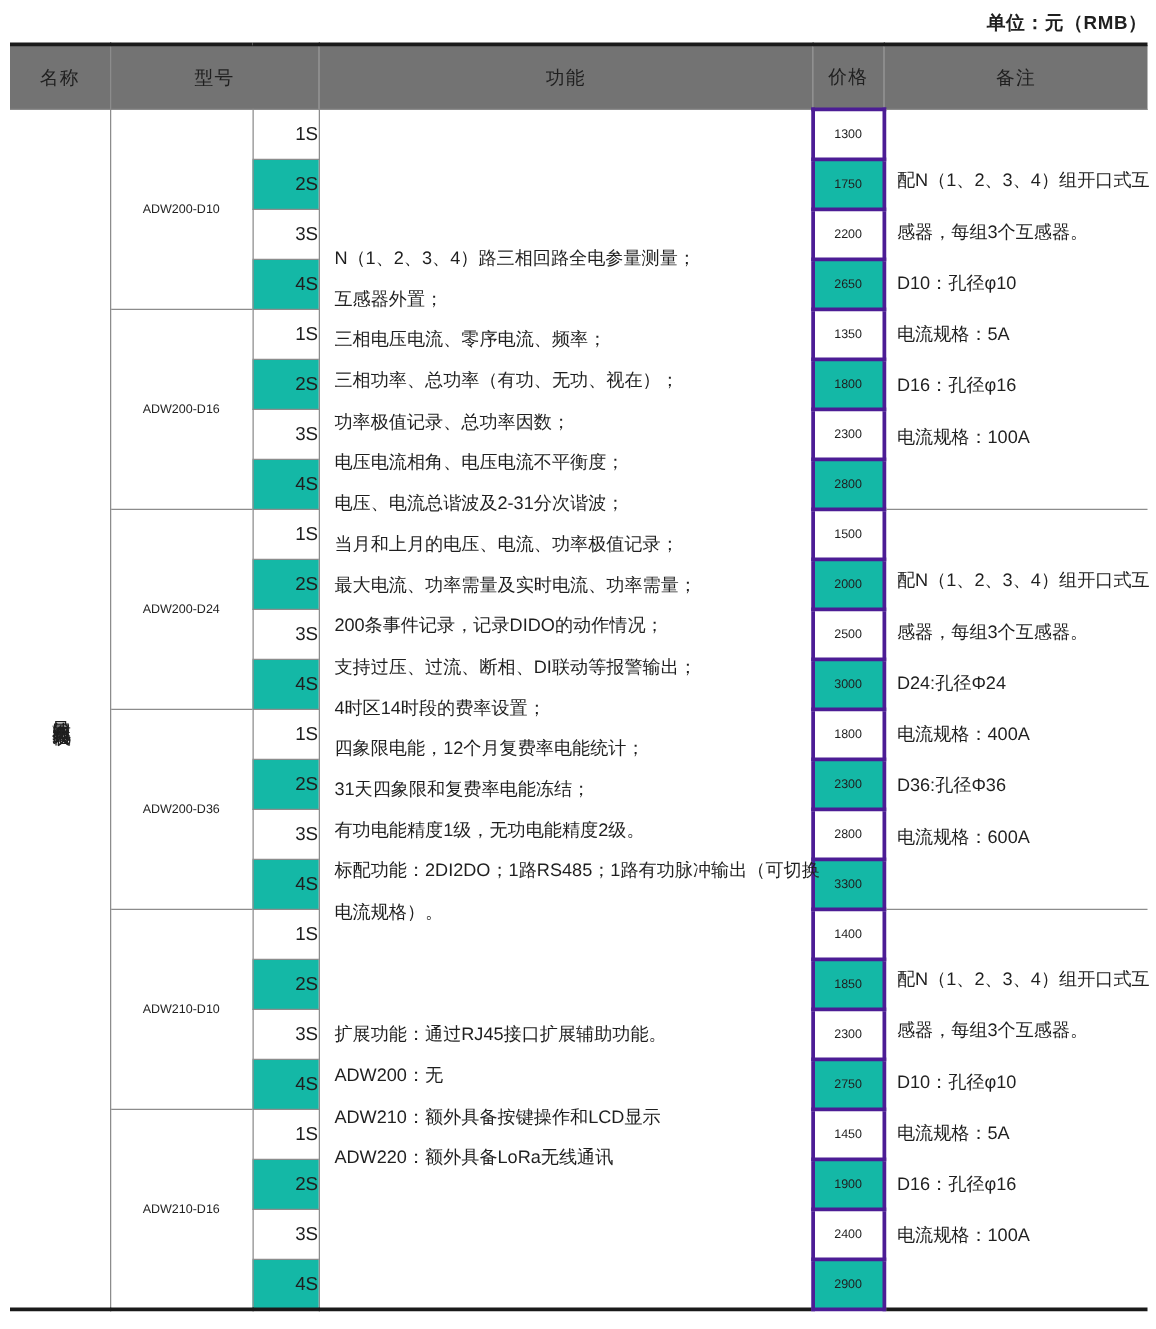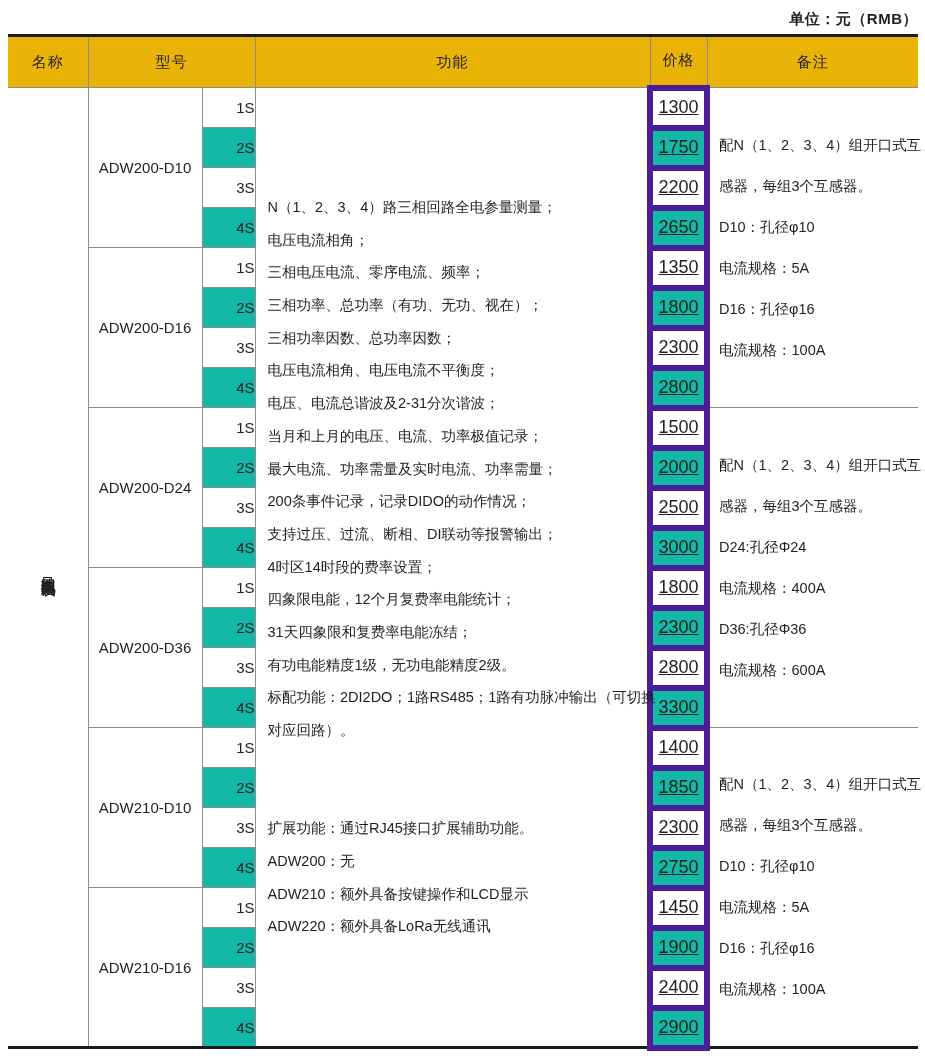--- a/index.html
+++ b/index.html
@@ -40,21 +40,21 @@
   col.c4 { width: 395px; }
   col.c5 { width: 57px; }
   col.c6 { width: 211px; }
 
   tr.head-row { height: 52px; }
   tr.data-row { height: 40px; }
 
   th, td { padding: 0; font-weight: normal; font-size: 15px; vertical-align: middle; }
 
   th.hcell {
-    background: #eab308;
+    background: #737373;
     border-bottom: 1px solid #8c8c8c;
     text-align: center;
     letter-spacing: 1px;
   }
   th.hcell.bR { border-right: 1px solid #8c8c8c; }
 
   td.c-name {
     border-right: 1px solid #8c8c8c;
     text-align: center;
   }
@@ -67,21 +67,21 @@
   .vtext {
     writing-mode: vertical-rl;
     text-orientation: upright;
     font-size: 15px;
     letter-spacing: 0.5px;
   }
   td.c-model {
     border-top: 1px solid #8c8c8c;
     border-right: 1px solid #8c8c8c;
     text-align: center;
-    font-size: 15px;
+    font-size: 10px;
   }
   td.c-sub {
     border: 1px solid #8c8c8c;
     text-align: right;
     font-size: 15px;
   }
   td.c-func {
     border-left: 1px solid #8c8c8c;
     border-right: 1px solid #8c8c8c;
   }
@@ -92,24 +92,23 @@
     justify-content: center;
     padding-left: 12px;
     box-sizing: border-box;
   }
   .fline {
     line-height: 32.7px;
     font-size: 14.5px;
     white-space: nowrap;
   }
   td.c-price {
-    border: 6px solid #4c1d95;
+    border: 3px solid #4c1d95;
     text-align: center;
-    font-size: 18px;
-    text-decoration: underline;
+    font-size: 10px;
   }
   td.c-remark {
     border-top: 1px solid #8c8c8c;
     border-left: 1px solid #8c8c8c;
   }
   td.c-remark.first { border-top: none; }
   .remark-wrap {
     height: 318px;
     display: flex;
     flex-direction: column;
@@ -154,36 +153,36 @@
       <td class="c-name" rowspan="24">
         <div class="vwrap">
               <span class="vtext">导轨式多回路电力仪表</span>
             </div>
       </td>
       <td class="c-model" rowspan="4">ADW200-D10</td>
       <td class="c-sub">1S</td>
       <td class="c-func" rowspan="24">
         <div class="func-wrap">
               <div class="fline">N（1、2、3、4）路三相回路全电参量测量；</div>
-              <div class="fline">电压电流相角；</div>
+              <div class="fline">互感器外置；</div>
               <div class="fline">三相电压电流、零序电流、频率；</div>
               <div class="fline">三相功率、总功率（有功、无功、视在）；</div>
-              <div class="fline">三相功率因数、总功率因数；</div>
+              <div class="fline">功率极值记录、总功率因数；</div>
               <div class="fline">电压电流相角、电压电流不平衡度；</div>
               <div class="fline">电压、电流总谐波及2-31分次谐波；</div>
               <div class="fline">当月和上月的电压、电流、功率极值记录；</div>
               <div class="fline">最大电流、功率需量及实时电流、功率需量；</div>
               <div class="fline">200条事件记录，记录DIDO的动作情况；</div>
               <div class="fline">支持过压、过流、断相、DI联动等报警输出；</div>
               <div class="fline">4时区14时段的费率设置；</div>
               <div class="fline">四象限电能，12个月复费率电能统计；</div>
               <div class="fline">31天四象限和复费率电能冻结；</div>
               <div class="fline">有功电能精度1级，无功电能精度2级。</div>
               <div class="fline">标配功能：2DI2DO；1路RS485；1路有功脉冲输出（可切换</div>
-              <div class="fline">对应回路）。</div>
+              <div class="fline">电流规格）。</div>
               <div class="fline">&nbsp;</div>
               <div class="fline">&nbsp;</div>
               <div class="fline">扩展功能：通过RJ45接口扩展辅助功能。</div>
               <div class="fline">ADW200：无</div>
               <div class="fline">ADW210：额外具备按键操作和LCD显示</div>
               <div class="fline">ADW220：额外具备LoRa无线通讯</div>
             </div>
       </td>
       <td class="c-price">1300</td>
       <td class="c-remark first" rowspan="8">

